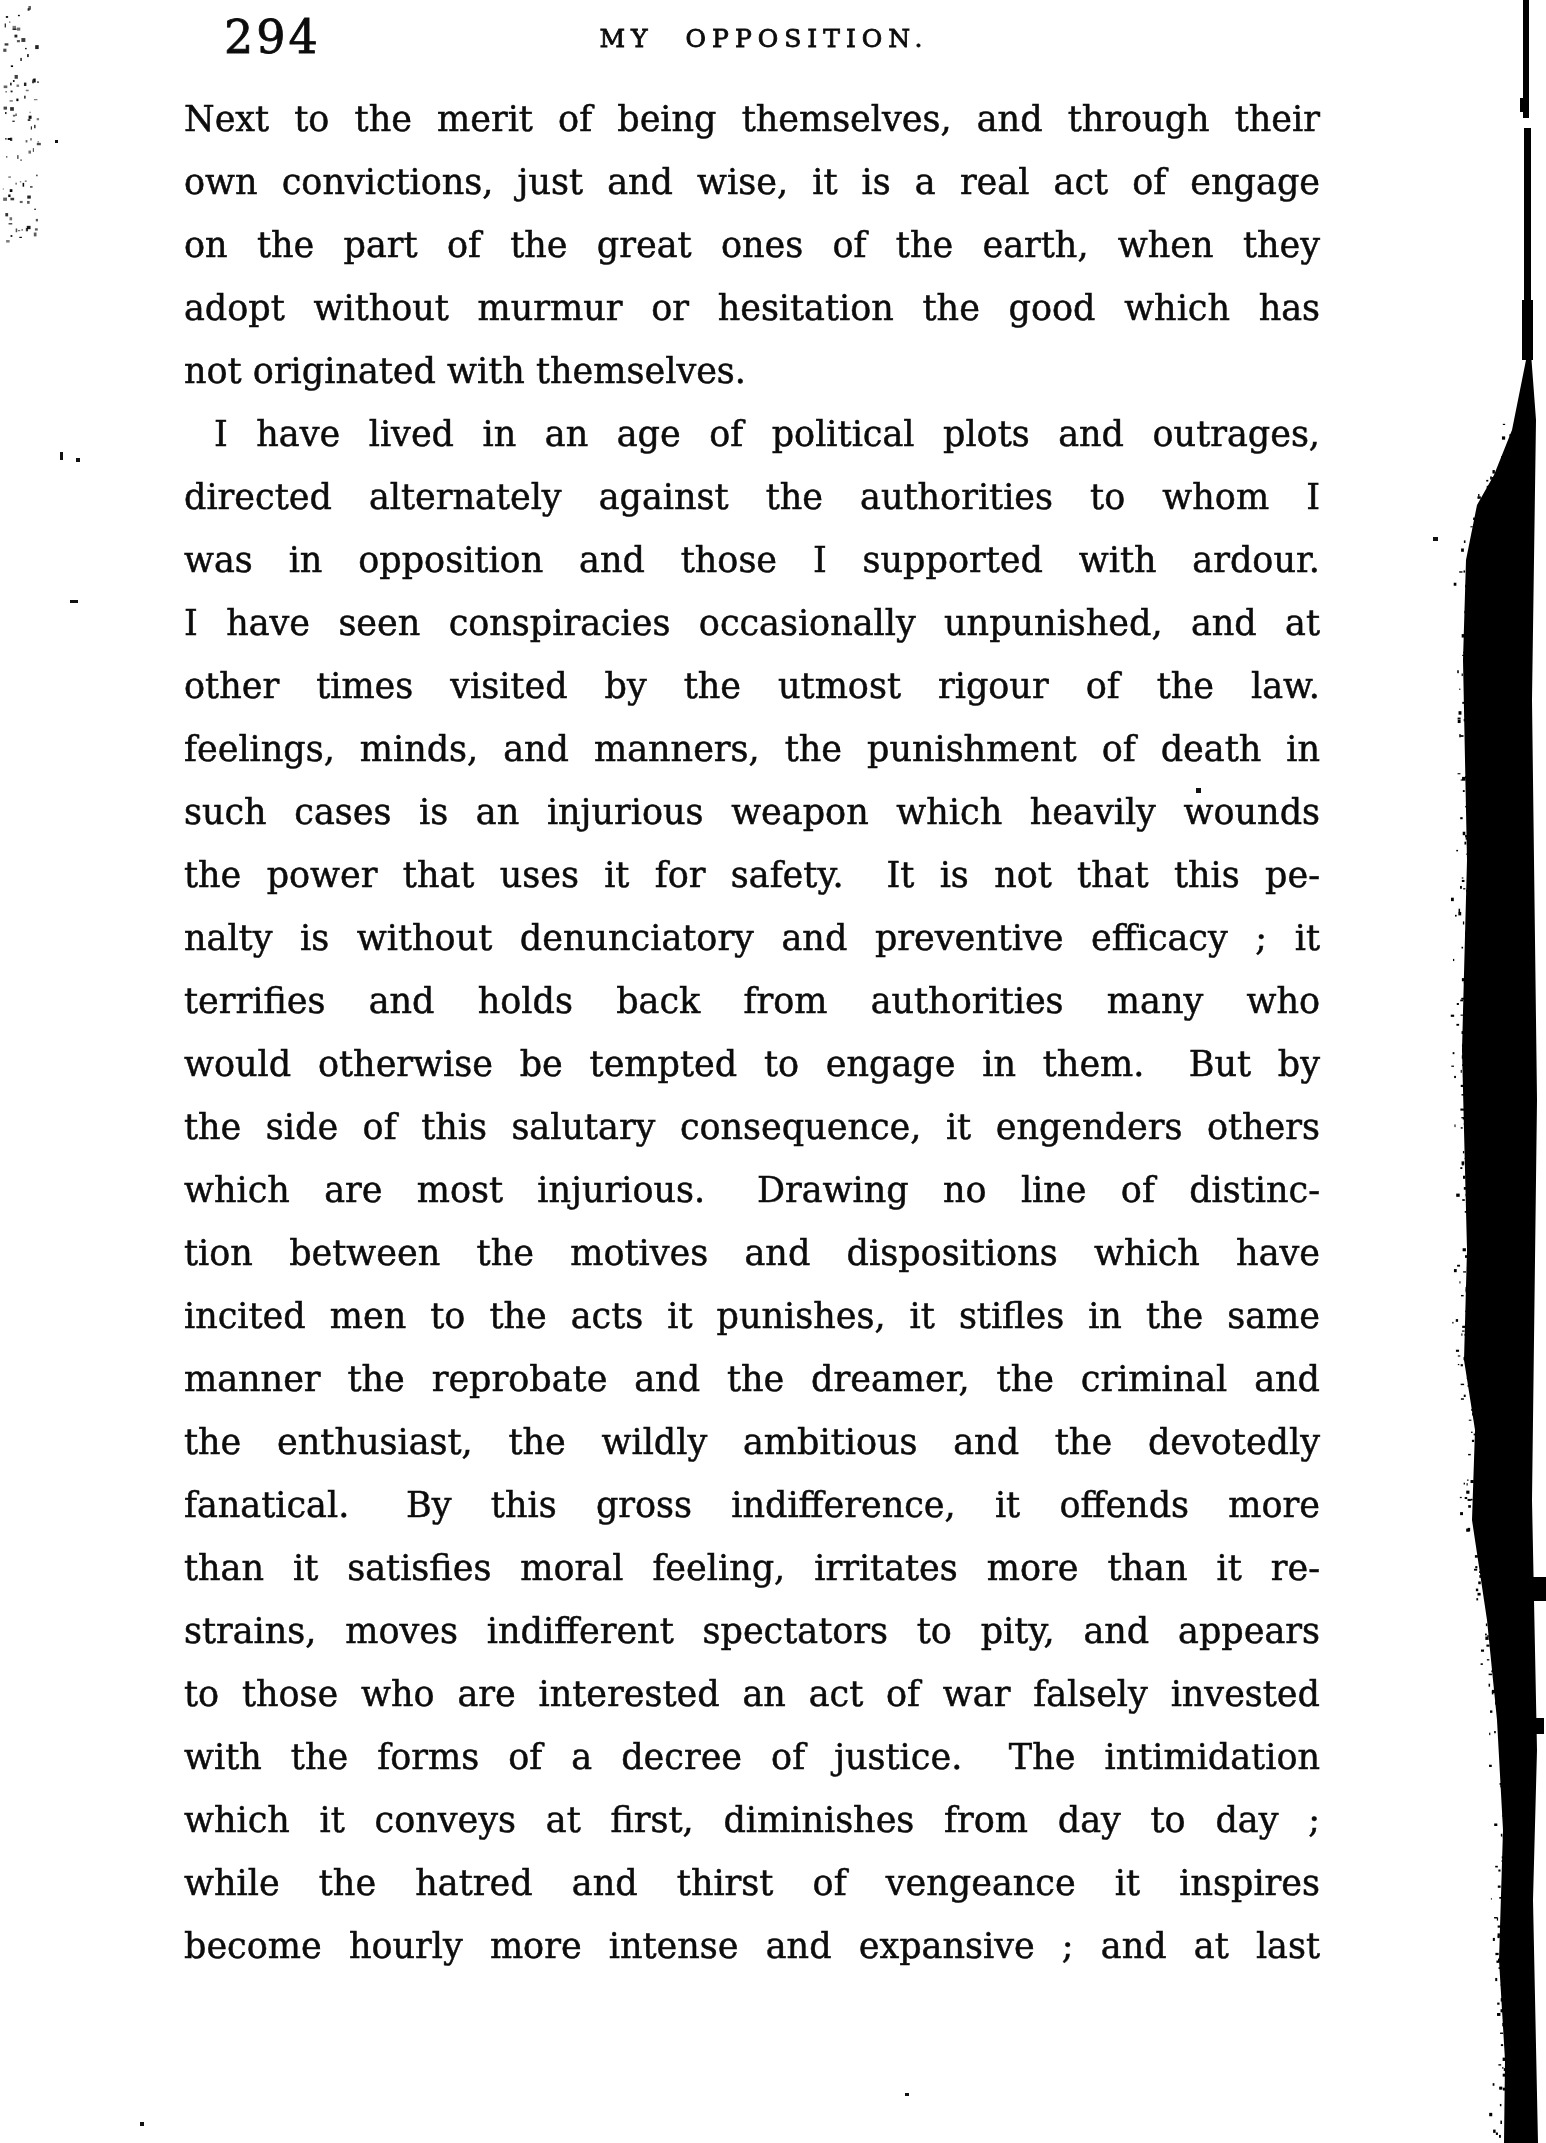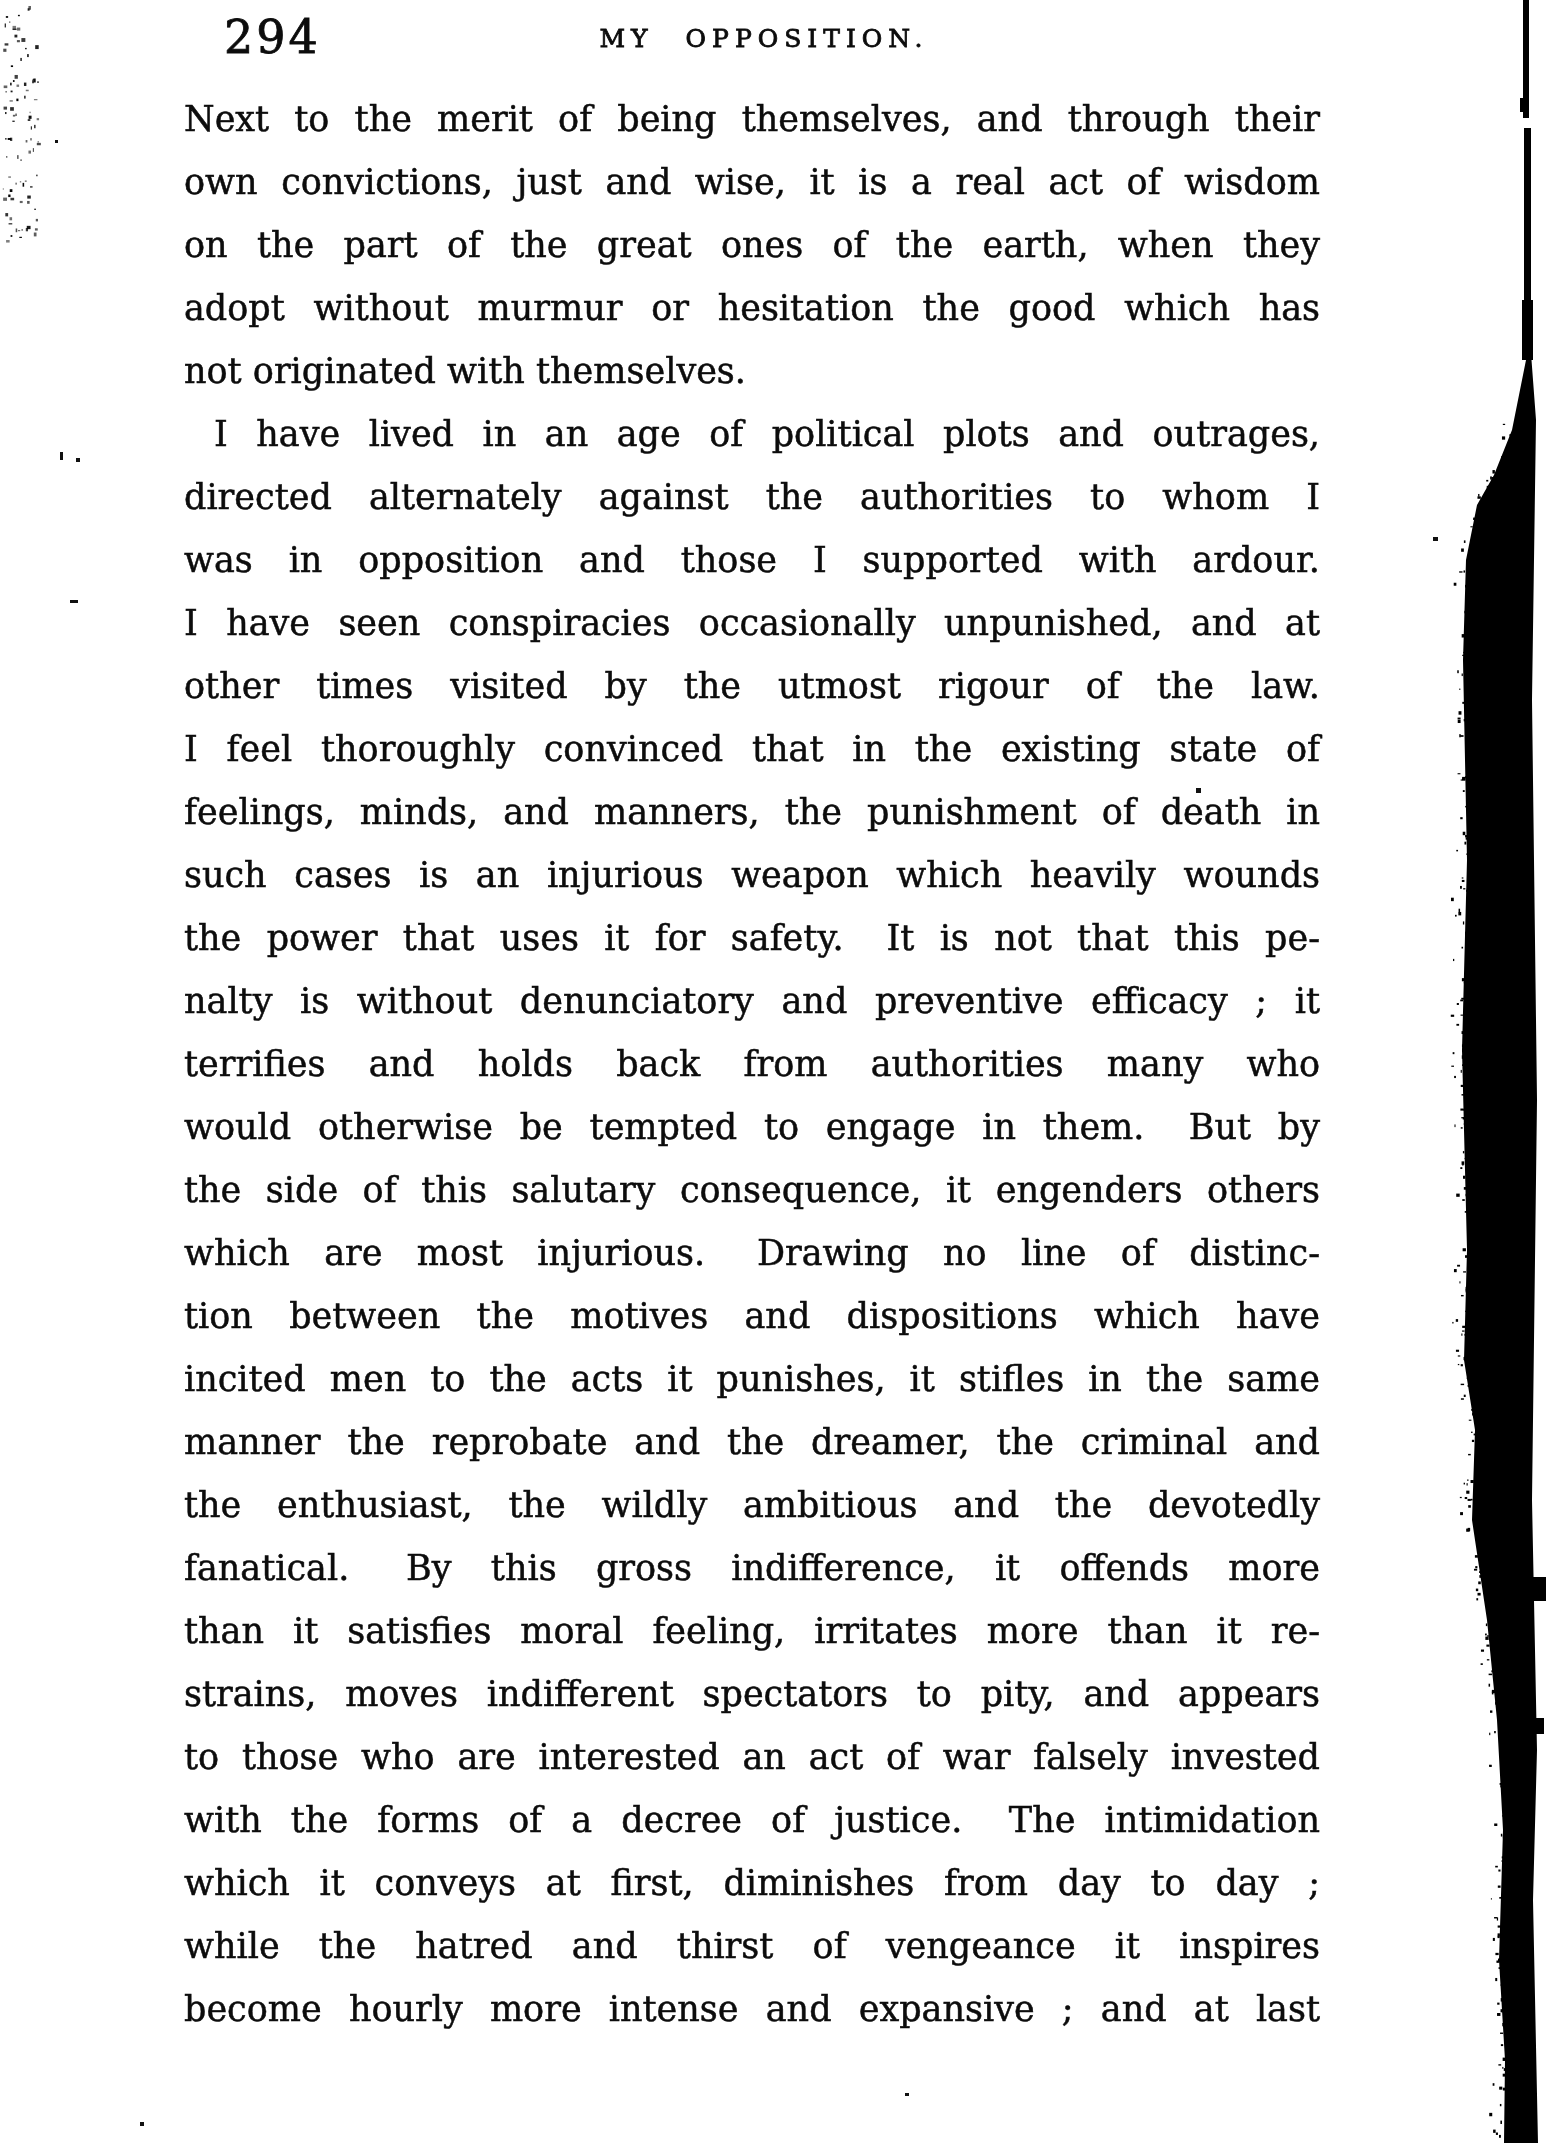--- a/index.html
+++ b/index.html
@@ -36,30 +36,29 @@
 <body>
 
 <div class="page" style="color: rgb(12, 12, 12); background: rgb(255, 255, 255); border-radius: 8px;">
 
   <span class="page-number">294</span>
 
   <span class="running-head">MY OPPOSITION.</span>
 
   <main class="text-block" id="text-block">
       <div class="line">Next to the merit of being themselves, and through their</div>
-      <div class="line">own convictions, just and wise, it is a real act of wisdom</div>
+      <div class="line">own convictions, just and wise, it is a real act of engage</div>
       <div class="line">on the part of the great ones of the earth, when they</div>
       <div class="line">adopt without murmur or hesitation the good which has</div>
       <div class="line lastline">not originated with themselves.</div>
       <div class="line indent">I have lived in an age of political plots and outrages,</div>
       <div class="line">directed alternately against the authorities to whom I</div>
       <div class="line">was in opposition and those I supported with ardour.</div>
       <div class="line">I have seen conspiracies occasionally unpunished, and at</div>
       <div class="line">other times visited by the utmost rigour of the law.</div>
-      <div class="line">I feel thoroughly convinced that in the existing state of</div>
       <div class="line">feelings, minds, and manners, the punishment of death in</div>
       <div class="line">such cases is an injurious weapon which heavily wounds</div>
       <div class="line">the power that uses it for safety.  It is not that this pe-</div>
       <div class="line">nalty is without denunciatory and preventive efficacy ; it</div>
       <div class="line">terrifies and holds back from authorities many who</div>
       <div class="line">would otherwise be tempted to engage in them.  But by</div>
       <div class="line">the side of this salutary consequence, it engenders others</div>
       <div class="line">which are most injurious.  Drawing no line of distinc-</div>
       <div class="line">tion between the motives and dispositions which have</div>
       <div class="line">incited men to the acts it punishes, it stifles in the same</div>

